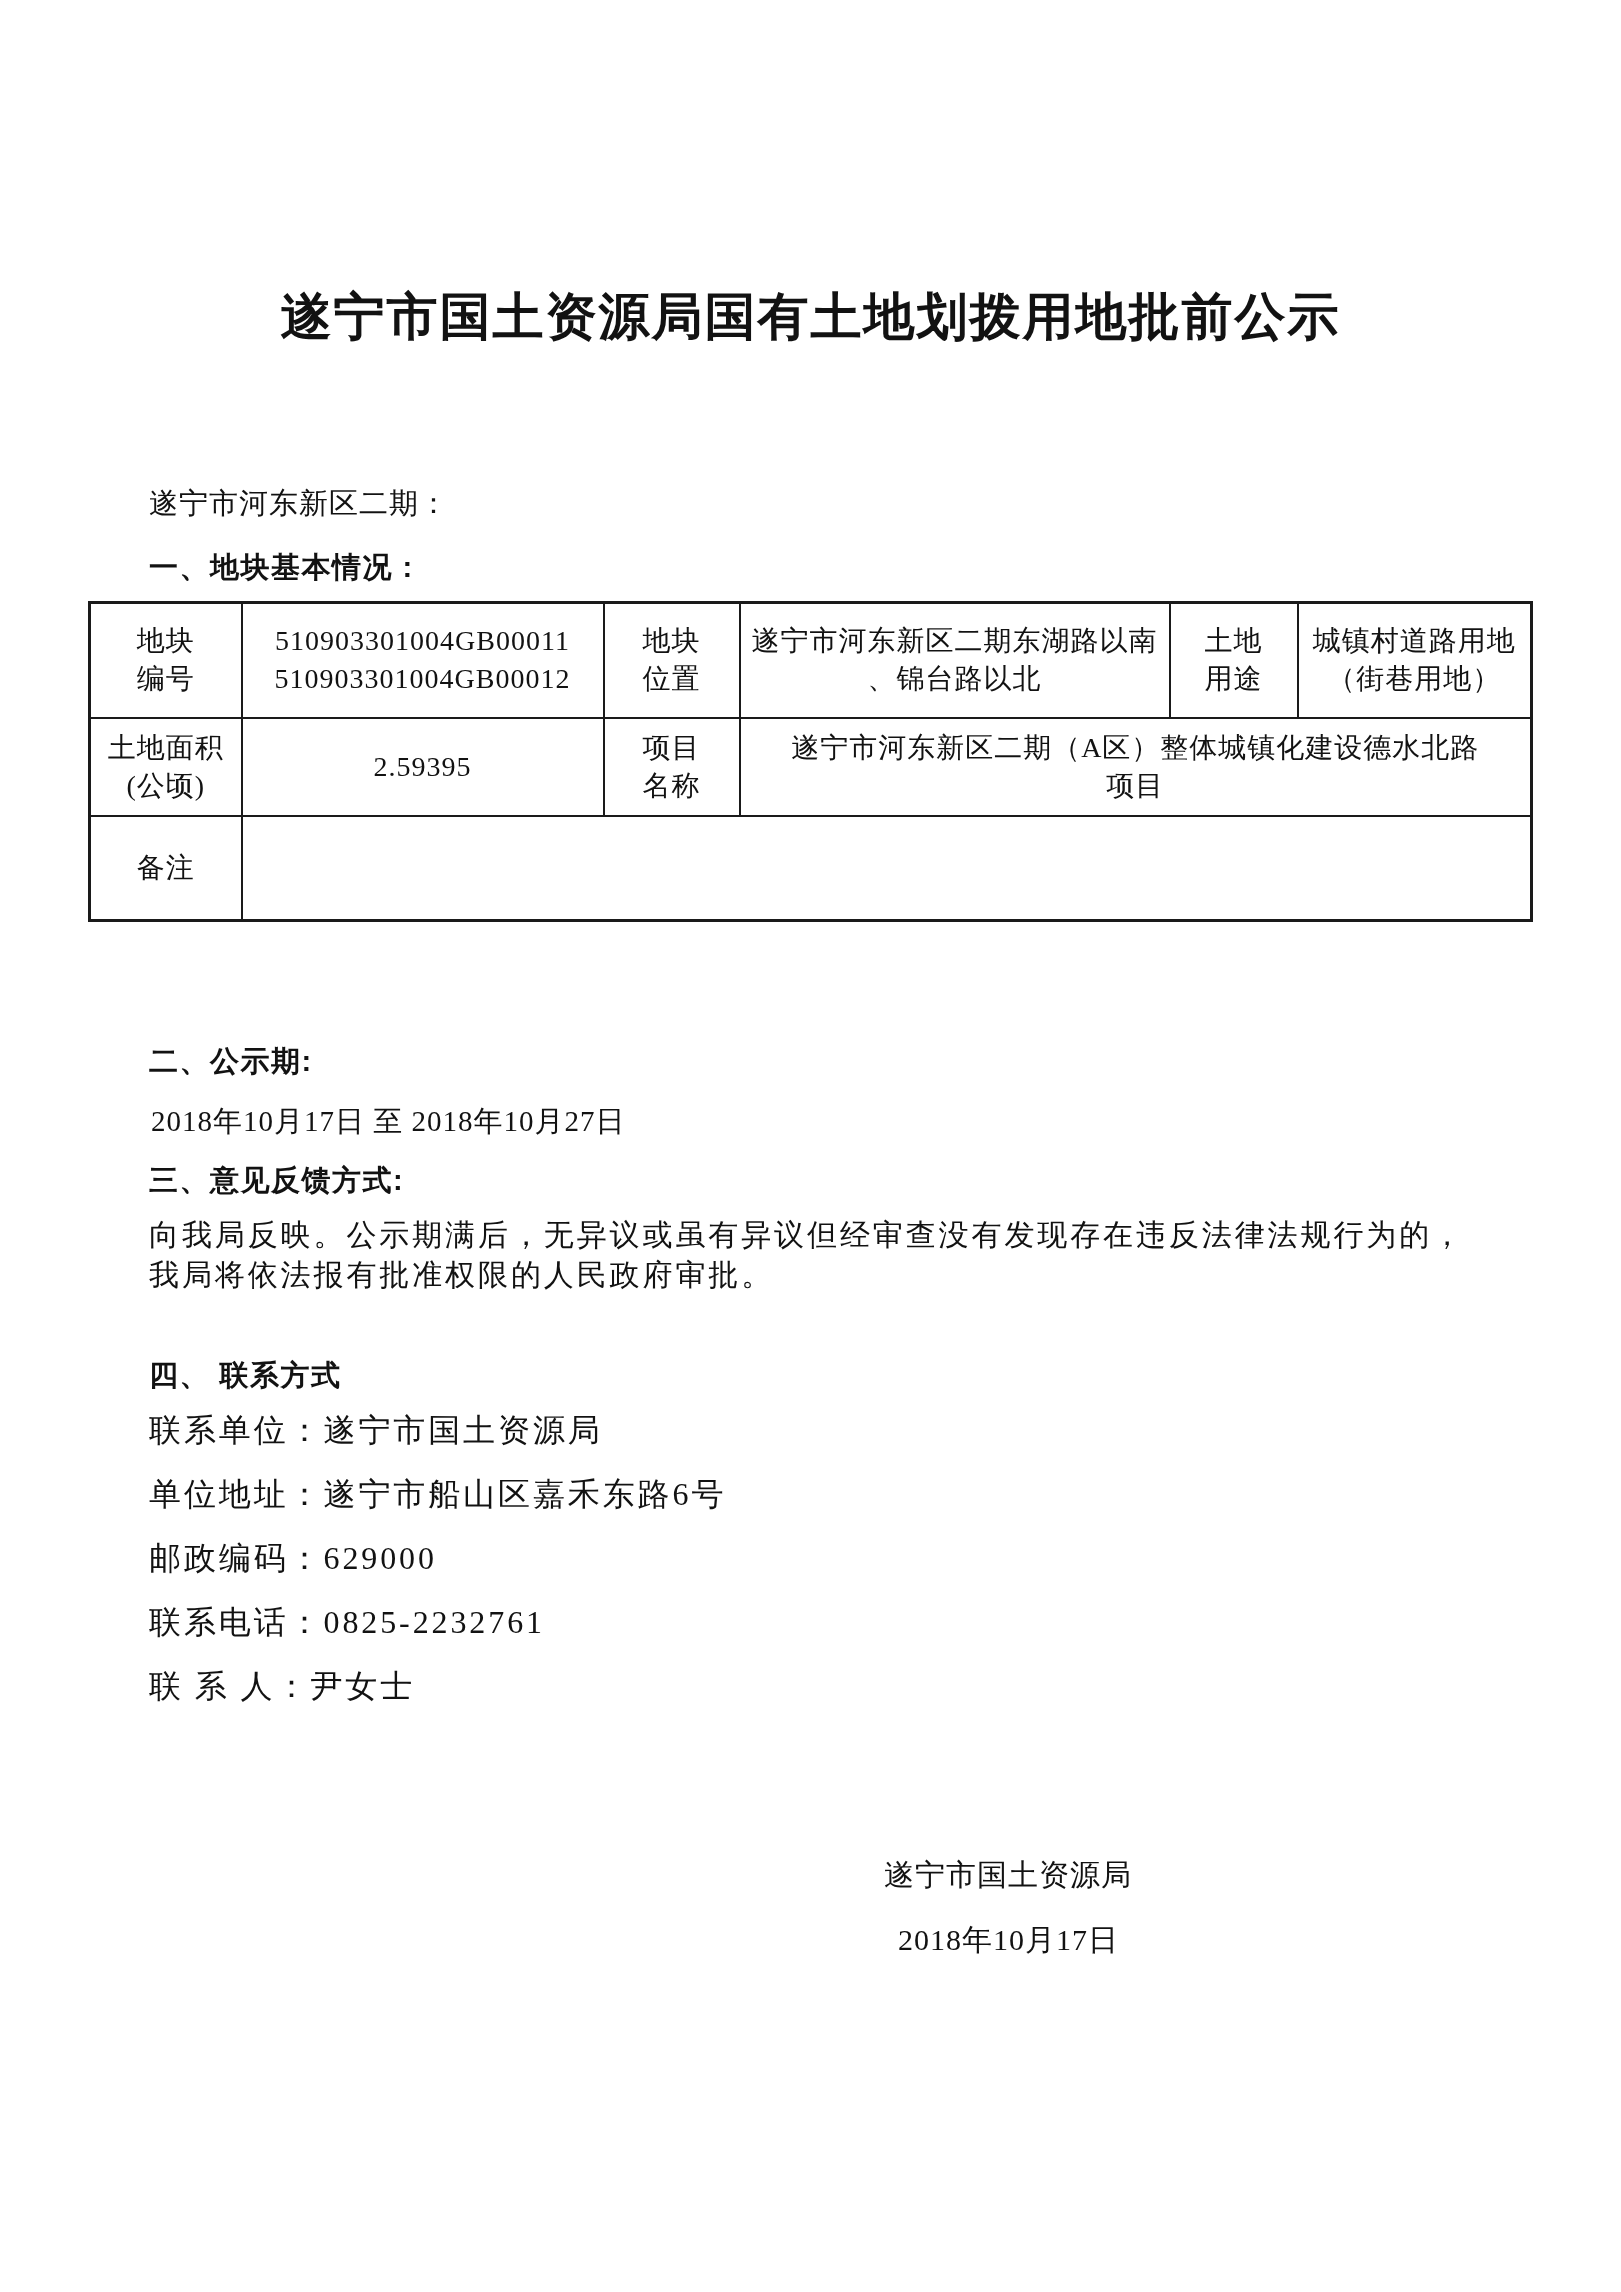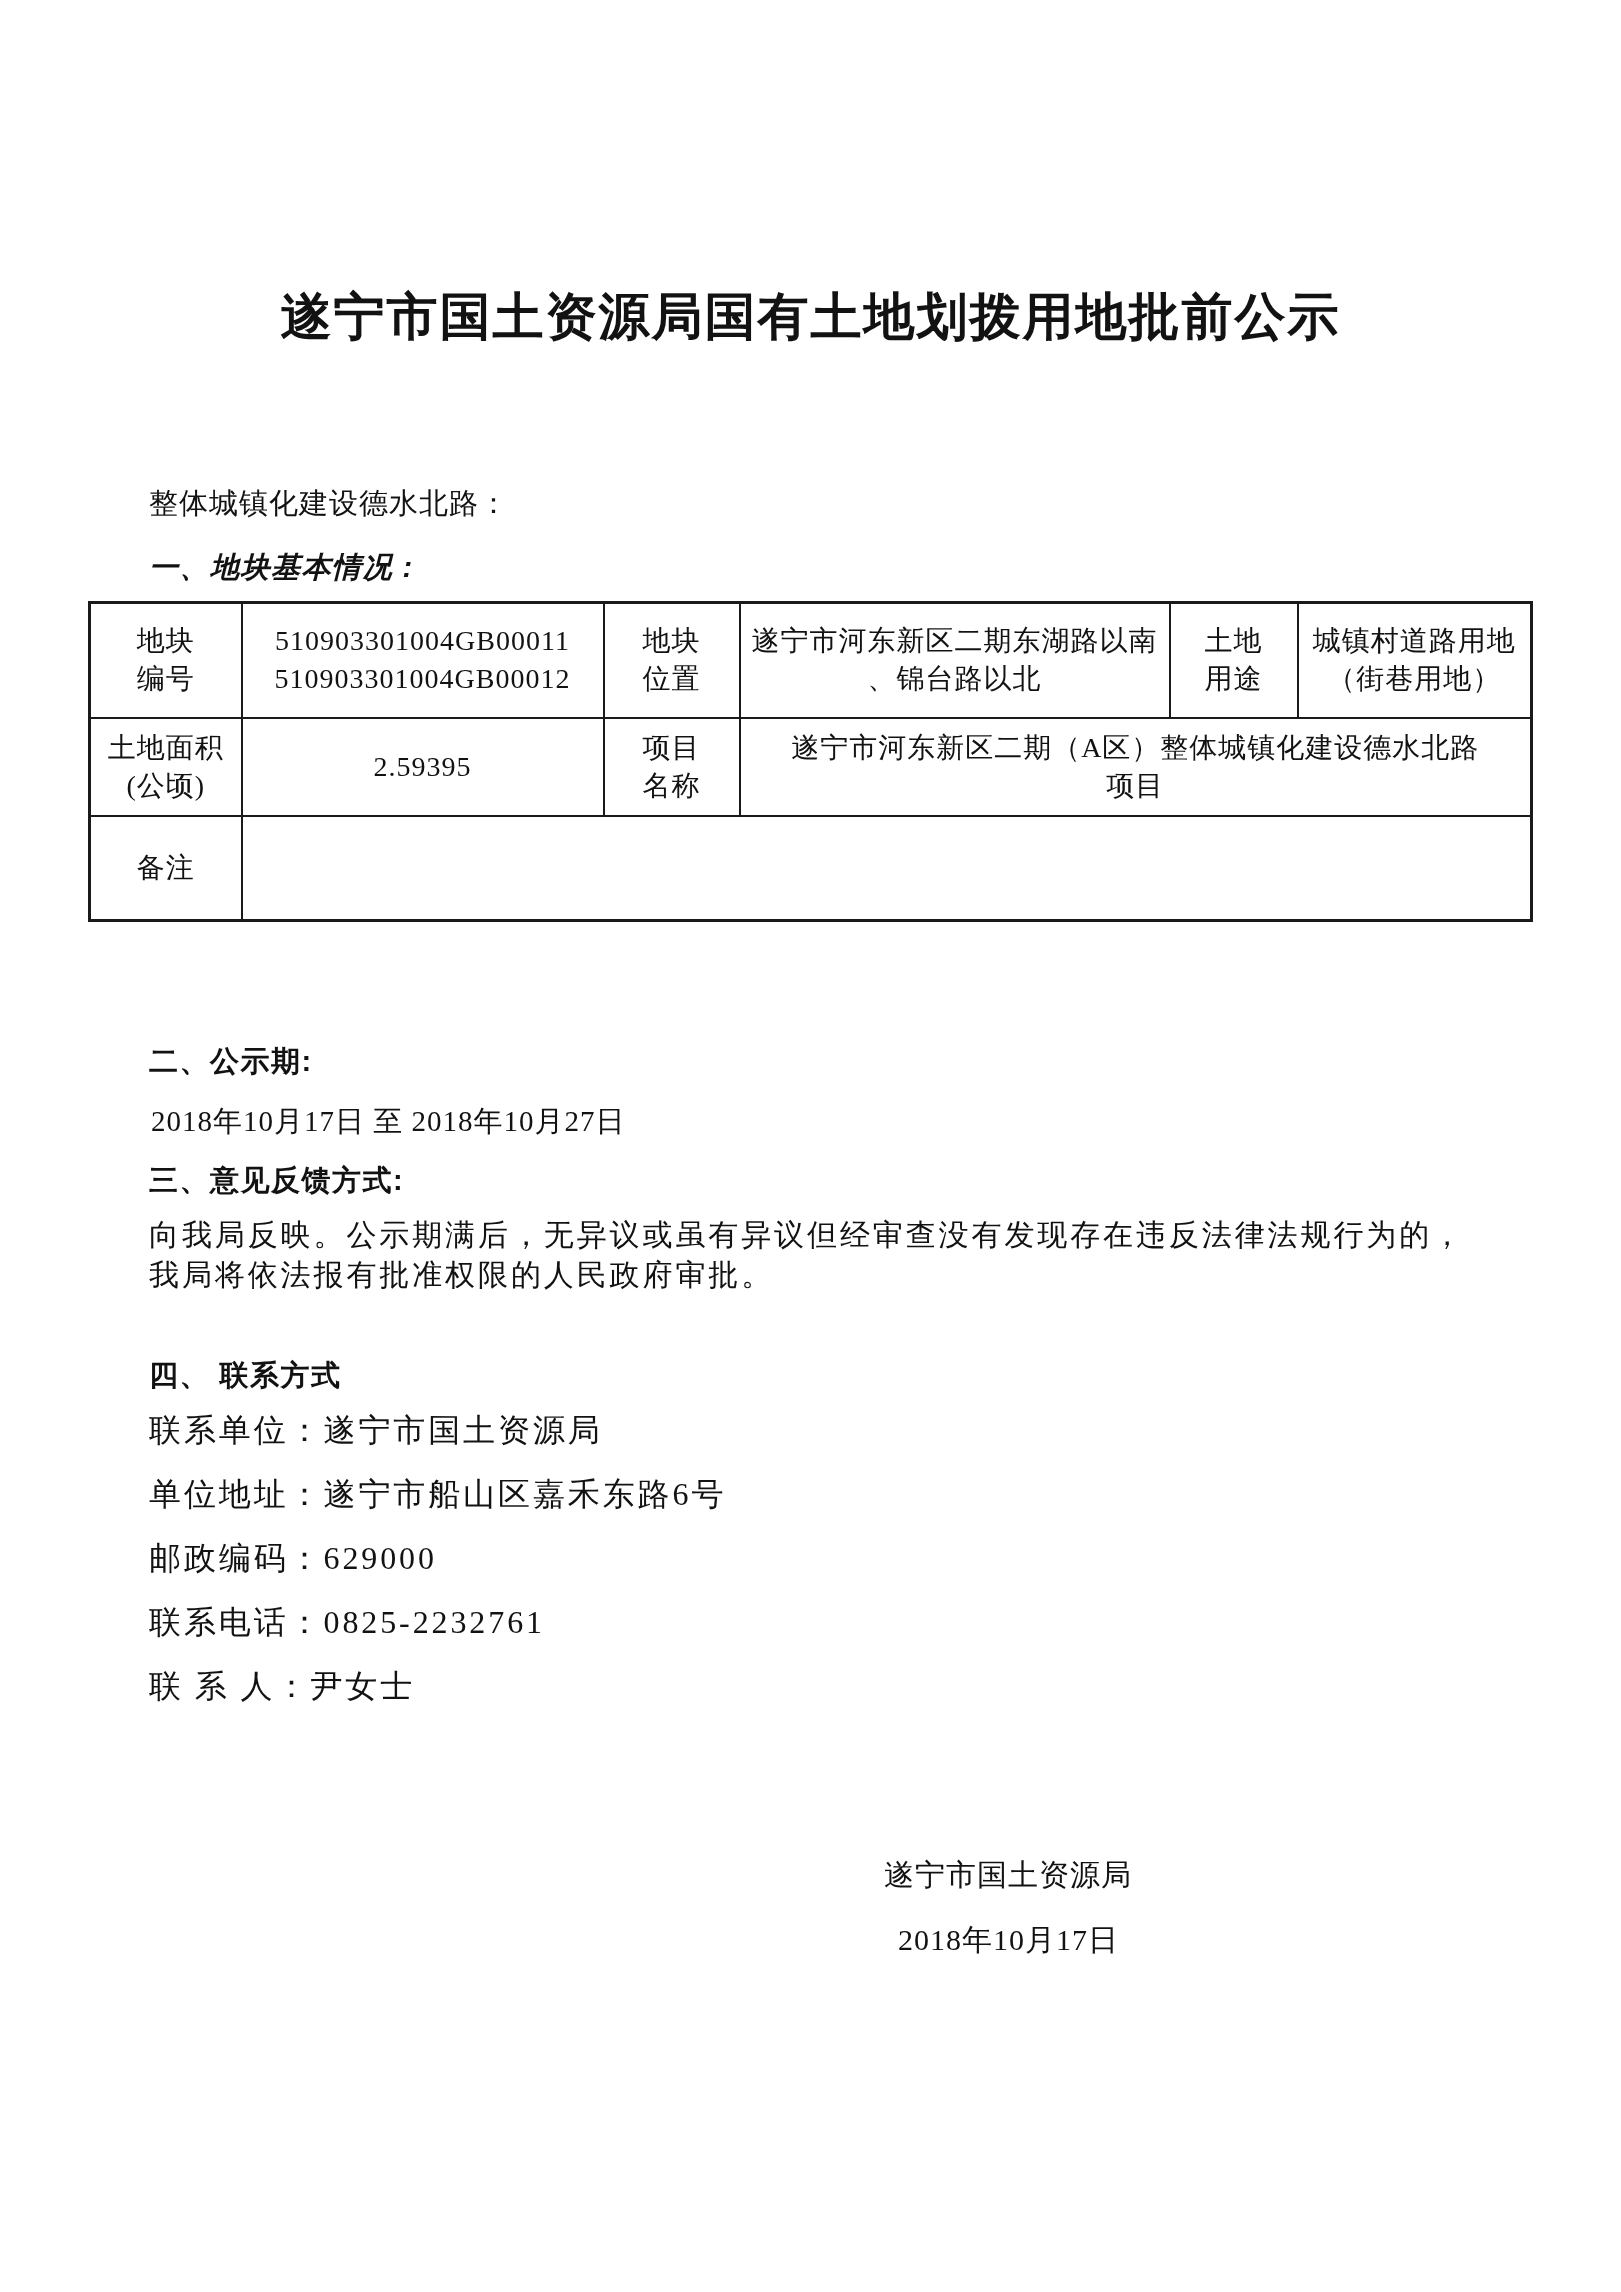--- a/index.html
+++ b/index.html
@@ -51,21 +51,21 @@
   .sec-heading {
     position: absolute;
     left: 149px;
     font-family: "Liberation Sans", "DejaVu Sans", sans-serif;
     font-weight: 700;
     font-size: 29px;
     letter-spacing: 1.5px;
     line-height: 37px;
     white-space: pre;
   }
-  .h-s1 { top: 549px; font-style: italic; }
+  .h-s1 { top: 549px; }
   .h-s2 { top: 1043px; }
   .h-s3 { top: 1162px; text-align: right; }
   .h-s4 { top: 1357px; }
 
   .parcel-table {
     position: absolute;
     top: 601px;
     left: 88px;
     width: 1443px;
     border-collapse: collapse;
@@ -140,21 +140,21 @@
   }
 </style>
 </head>
 <body>
 
 <div class="page">
 
   <div class="doc-title">遂宁市国土资源局国有土地划拨用地批前公示</div>
 
 
-  <div class="intro-line">整体城镇化建设德水北路：</div>
+  <div class="intro-line">遂宁市河东新区二期：</div>
 
   <div class="sec-heading h-s1">一、地块基本情况 :</div>
 
   <table class="parcel-table">
     <colgroup>
       <col style="width:152px">
       <col style="width:362px">
       <col style="width:136px">
       <col style="width:430px">
       <col style="width:128px">

